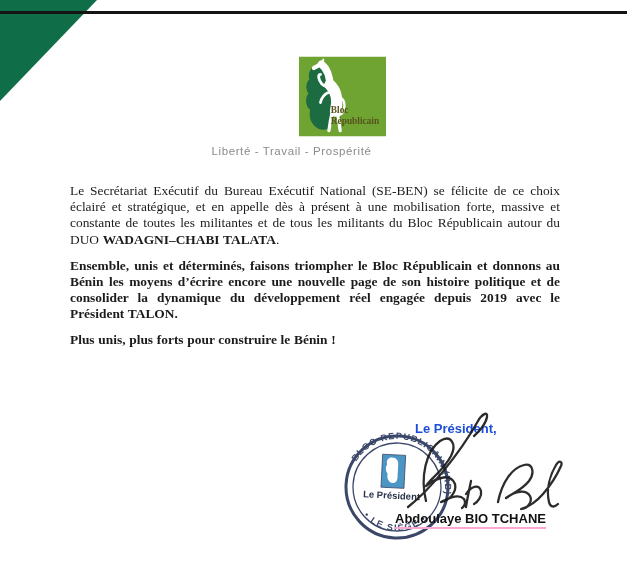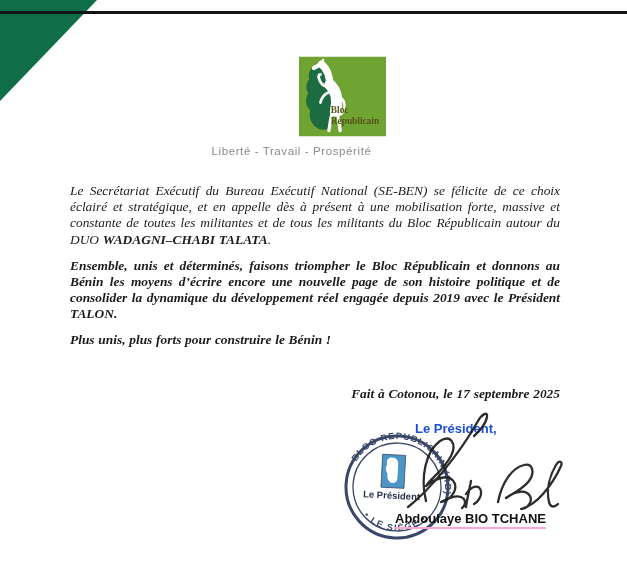--- a/index.html
+++ b/index.html
@@ -39,21 +39,20 @@
     color:#8b8b8b;
     padding-left:31px;
   }
   
   .content {
     position:absolute; left:70px; top:183px; width:490px;
     font-size:13.4px; line-height:16.2px;
     color:#1b1b1b;
     text-align:justify;
     word-spacing:0.4px;
-    font-style:italic;
   }
   .content p.p1 { margin:0 0 10px 0; }
   .content p.p2 { margin:0 0 9px 0; font-weight:bold; }
   .content p.p3 { margin:0 0 38px 0; font-weight:bold; }
   .content .dateline { text-align:right; font-weight:bold; }
   
   .president-title {
     position:absolute; left:415px; top:421px;
     font-family:"Liberation Sans", sans-serif;
     font-weight:bold; font-size:13px; color:#1d4ed8;
@@ -106,21 +105,20 @@
       <text x="34" y="72" font-family="Liberation Serif, serif" font-weight="bold" font-size="10" fill="#56531c">Républicain</text>
     </svg>
   </div>
 
   <div class="motto">Liberté - Travail - Prospérité</div>
 
   <div class="content">
     <p class="p1"><span>Le Secrétariat Exécutif du Bureau Exécutif National (SE-BEN) se félicite de ce choix éclairé et stratégique, et en appelle dès à présent à une mobilisation forte, massive et constante de toutes les militantes et de tous les militants du Bloc Républicain autour du DUO </span><strong>WADAGNI–CHABI TALATA</strong><span>.</span></p>
     <p class="p2">Ensemble, unis et déterminés, faisons triompher le Bloc Républicain et donnons au Bénin les moyens d’écrire encore une nouvelle page de son histoire politique et de consolider la dynamique du développement réel engagée depuis 2019 avec le Président TALON.</p>
     <p class="p3">Plus unis, plus forts pour construire le Bénin !</p>
-    <p class="dateline">Fait à Cotonou, le 17 septembre 2025</p>
   </div>
 
   <div class="president-title">Le Président,</div>
 
   <div class="stamp">
     <svg viewBox="0 0 110 110">
       <defs>
         <path id="arc-top" d="M 7.7,63.3 A 48,48 0 1 1 88.9,88.9" fill="none"></path>
         <path id="arc-bottom" d="M 19,80.2 A 44,44 0 0 0 91,80.2" fill="none"></path>
       </defs>

